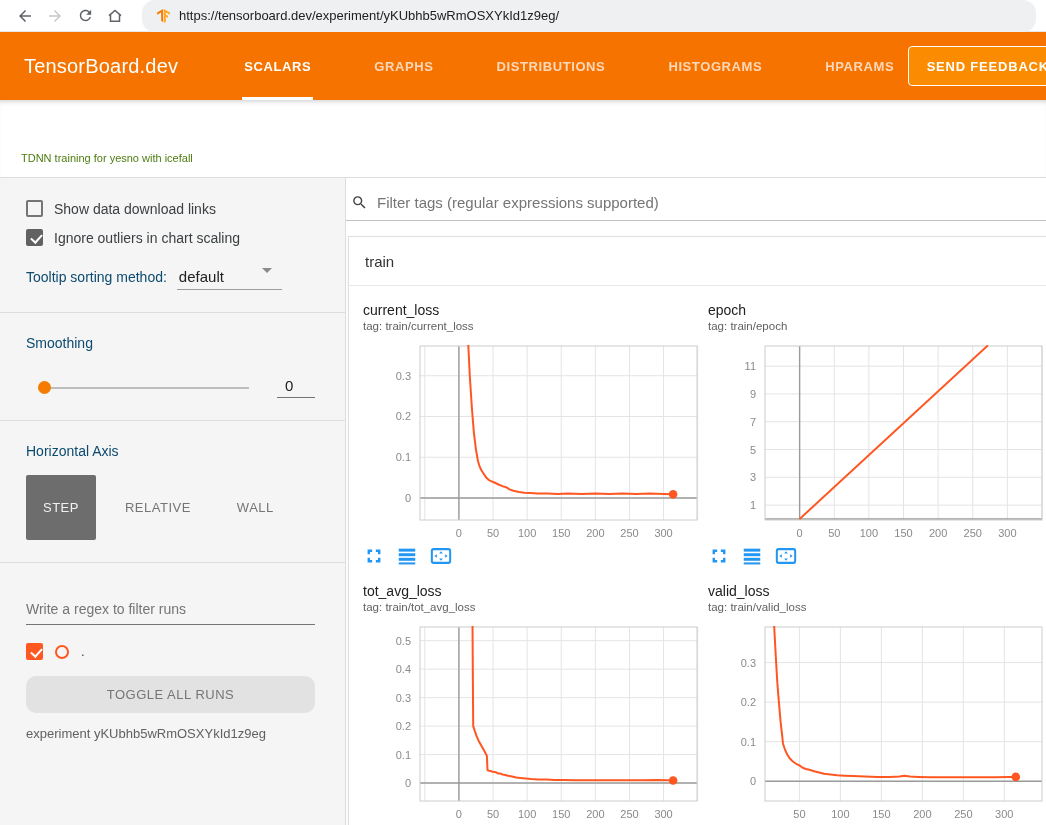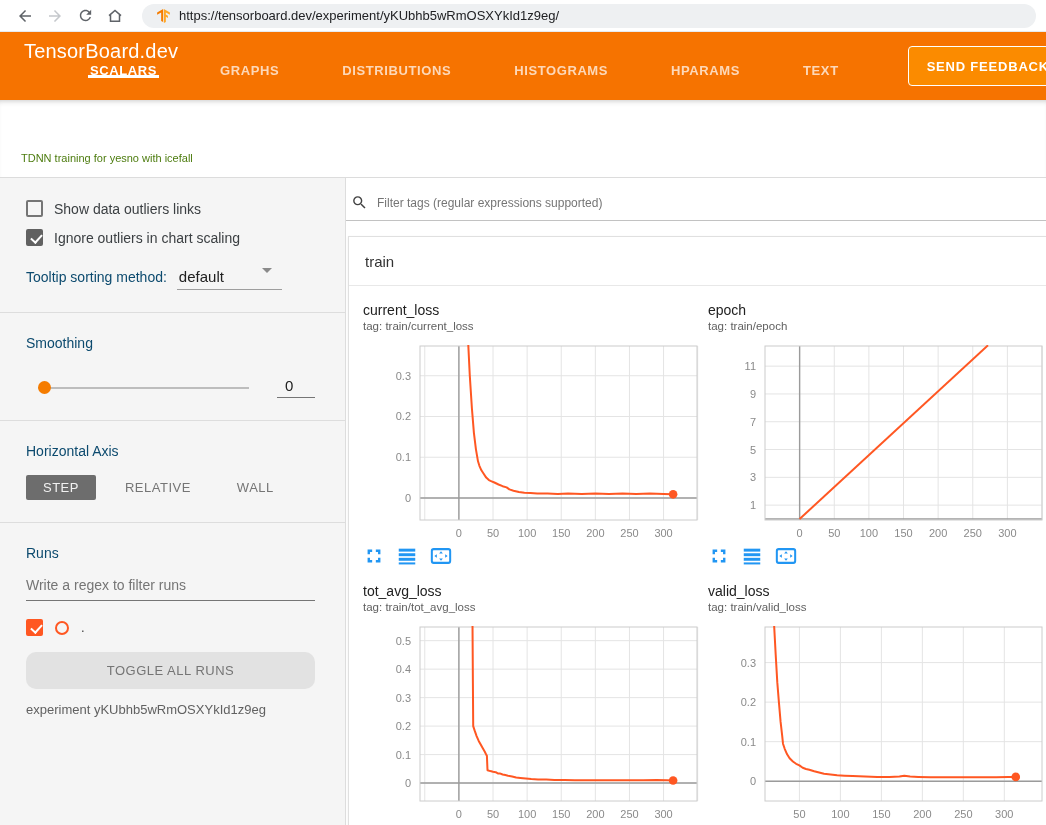--- a/index.html
+++ b/index.html
@@ -4,27 +4,27 @@
 <style>
   * { margin:0; padding:0; box-sizing:border-box; }
   html,body { width:1046px; height:825px; overflow:hidden; background:#fff;
     font-family:"Liberation Sans", sans-serif; }
 
   
   .browser-bar { height:32px; background:#ffffff; display:flex; align-items:center;
     padding:0 10px; border-bottom:1px solid #e8eaed; }
   .nav-ic { width:30px; height:26px; display:flex; align-items:center; justify-content:center;
     border-radius:50%; cursor:pointer; flex:0 0 auto; }
-  .url-pill { flex:1; height:24px; background:#eef0f2; border-radius:13px; margin-left:12px;
+  .url-pill { flex:1; height:32px; background:#eef0f2; border-radius:13px; margin-left:12px;
     display:flex; align-items:center; padding:0 14px; gap:8px; }
   .url-text { font-size:13px; color:#202124; white-space:nowrap; }
 
   
   .app-header { height:68px; background:#f67300; display:flex; align-items:stretch;
-    padding:8px 0 0 24px; position:relative;flex-direction:column; }
+    padding:0 0 0 24px; position:relative; }
   .logo { color:#fff; font-size:20px; display:flex; align-items:center; letter-spacing:.2px; }
   .tabs { display:flex; margin-left:50px; align-items:stretch;gap:31px; }
   .tab { display:flex; align-items:center; padding:0 16px; color:rgba(255,255,255,.72);
     font-size:13px; font-weight:700; letter-spacing:.6px; cursor:pointer; position:relative; }
   .tab.active { color:#fff; }
   .tab.active::after { content:""; position:absolute; left:14px; right:14px; bottom:0;
     height:3px; background:#fff; }
   .feedback-btn { position:absolute; right:-22px; top:14px; height:40px; padding:0 18px;
     background:#fb8b00; border:1px solid #ffffff; border-radius:4px; color:#fff;
     font-size:13px; font-weight:700; letter-spacing:.8px; display:flex; align-items:center;
@@ -61,41 +61,41 @@
     border-top:5px solid #8a8a8a; margin-left:24px; }
 
   .slider-row { display:flex; align-items:center; margin-top:26px; padding-left:12px; }
   .slider-track { flex:1; height:2px; background:#bdbdbd; position:relative; cursor:pointer; }
   .slider-thumb { width:13px; height:13px; border-radius:50%; background:#f57c00;
     position:absolute; left:0; top:-5.5px; }
   .slider-value { width:38px; margin-left:28px; text-align:left; font-size:15px; color:#212121;
     border-bottom:1px solid #757575; padding:0 0 3px 8px; }
 
   .axis-btns { display:flex; gap:12px; margin-top:16px; }
-  .axis-btn { font-size:13px; letter-spacing:.5px; padding:5px 17px; border:none; border-radius:2px;
+  .axis-btn { font-size:13px; letter-spacing:.5px; padding:25px 17px; border:none; border-radius:2px;
     background:transparent; color:#757575; cursor:pointer; font-family:"Liberation Sans",sans-serif; }
   .axis-btn.selected { background:#6d6d6d; color:#f1f1f1; }
 
   .runs-filter { margin-top:16px; width:100%; border:none; border-bottom:1px solid #757575;
     background:transparent; font-size:14px; color:#212121; padding:0 0 7px 0; outline:none;
     font-family:"Liberation Sans",sans-serif; }
   .runs-filter::placeholder { color:#757575; }
   .run-row { display:flex; align-items:center; margin-top:18px; }
   .run-swatch { width:14px; height:14px; border:2px solid #ff5722; border-radius:50%; margin-left:12px; }
   .run-name { font-size:13px; color:#424242; margin-left:12px; }
   .toggle-btn { margin-top:16px; width:100%; background:#e2e2e2; border:none; border-radius:10px;
     color:#757575; font-size:13px; letter-spacing:.5px; padding:11px 0; cursor:pointer;
     font-family:"Liberation Sans",sans-serif; }
   .exp-note { margin-top:13px; font-size:13px; color:#616161; }
 
   
   .main { flex:1; background:#fff; overflow:hidden; padding:16px 0 0 0; }
   .filter-row { display:flex; align-items:center; gap:9px; padding:0 0 9px 5px;
     border-bottom:1px solid #c2c2c2; }
-  .filter-input { border:none; outline:none; flex:1; font-size:12px; color:#212121;
+  .filter-input { border:none; outline:none; flex:1; font-size:15px; color:#212121;
     font-family:"Liberation Sans",sans-serif; background:transparent; }
   .filter-input::placeholder { color:#757575; }
 
   .tag-card { margin:15px 0 0 2px; border:1px solid #e0e0e0; border-right:none; background:#fff;
     box-shadow:0 1px 3px rgba(0,0,0,.06); min-height:600px; }
   .tag-card-header { padding:16px 16px 15px 16px; font-size:15px; color:#333;
     border-bottom:1px solid #e8e8e8; cursor:pointer; }
   .charts-grid { display:grid; grid-template-columns:332px 332px; column-gap:13px; row-gap:16px;
     padding:16px 0 20px 14px; }
   .chart-card { width:332px; }
@@ -157,21 +157,21 @@
   <span class="subtitle">TDNN training for yesno with icefall</span>
 </div>
 
 <div class="content">
 
   <div class="sidebar">
     <div class="side-sec">
       <div>
           <div class="cb-row">
             <span class="cb"></span>
-            <span class="cb-label">Show data outliers links</span>
+            <span class="cb-label">Show data download links</span>
           </div>
           <div class="cb-row">
             <span class="cb checked"></span>
             <span class="cb-label">Ignore outliers in chart scaling</span>
           </div>
         </div>
       <div class="tooltip-row">
         <span class="sec-label">Tooltip sorting method:</span>
         <span class="select-box">
           <span>default</span>
@@ -193,21 +193,20 @@
     <div class="side-sec">
       <div class="sec-label">Horizontal Axis</div>
       <div class="axis-btns">
           <button class="axis-btn selected">STEP</button>
           <button class="axis-btn">RELATIVE</button>
           <button class="axis-btn">WALL</button>
         </div>
     </div>
 
     <div class="side-sec">
-      <div class="sec-label">Runs</div>
       <input class="runs-filter" placeholder="Write a regex to filter runs" style="">
       <div>
           <div class="run-row">
             <span class="cb orange checked"></span>
             <span class="run-swatch" style="border-color: rgb(255, 87, 34);"></span>
             <span class="run-name">.</span>
           </div>
         </div>
       <button class="toggle-btn">TOGGLE ALL RUNS</button>
       <div class="exp-note">experiment yKUbhb5wRmOSXYkId1z9eg</div>

